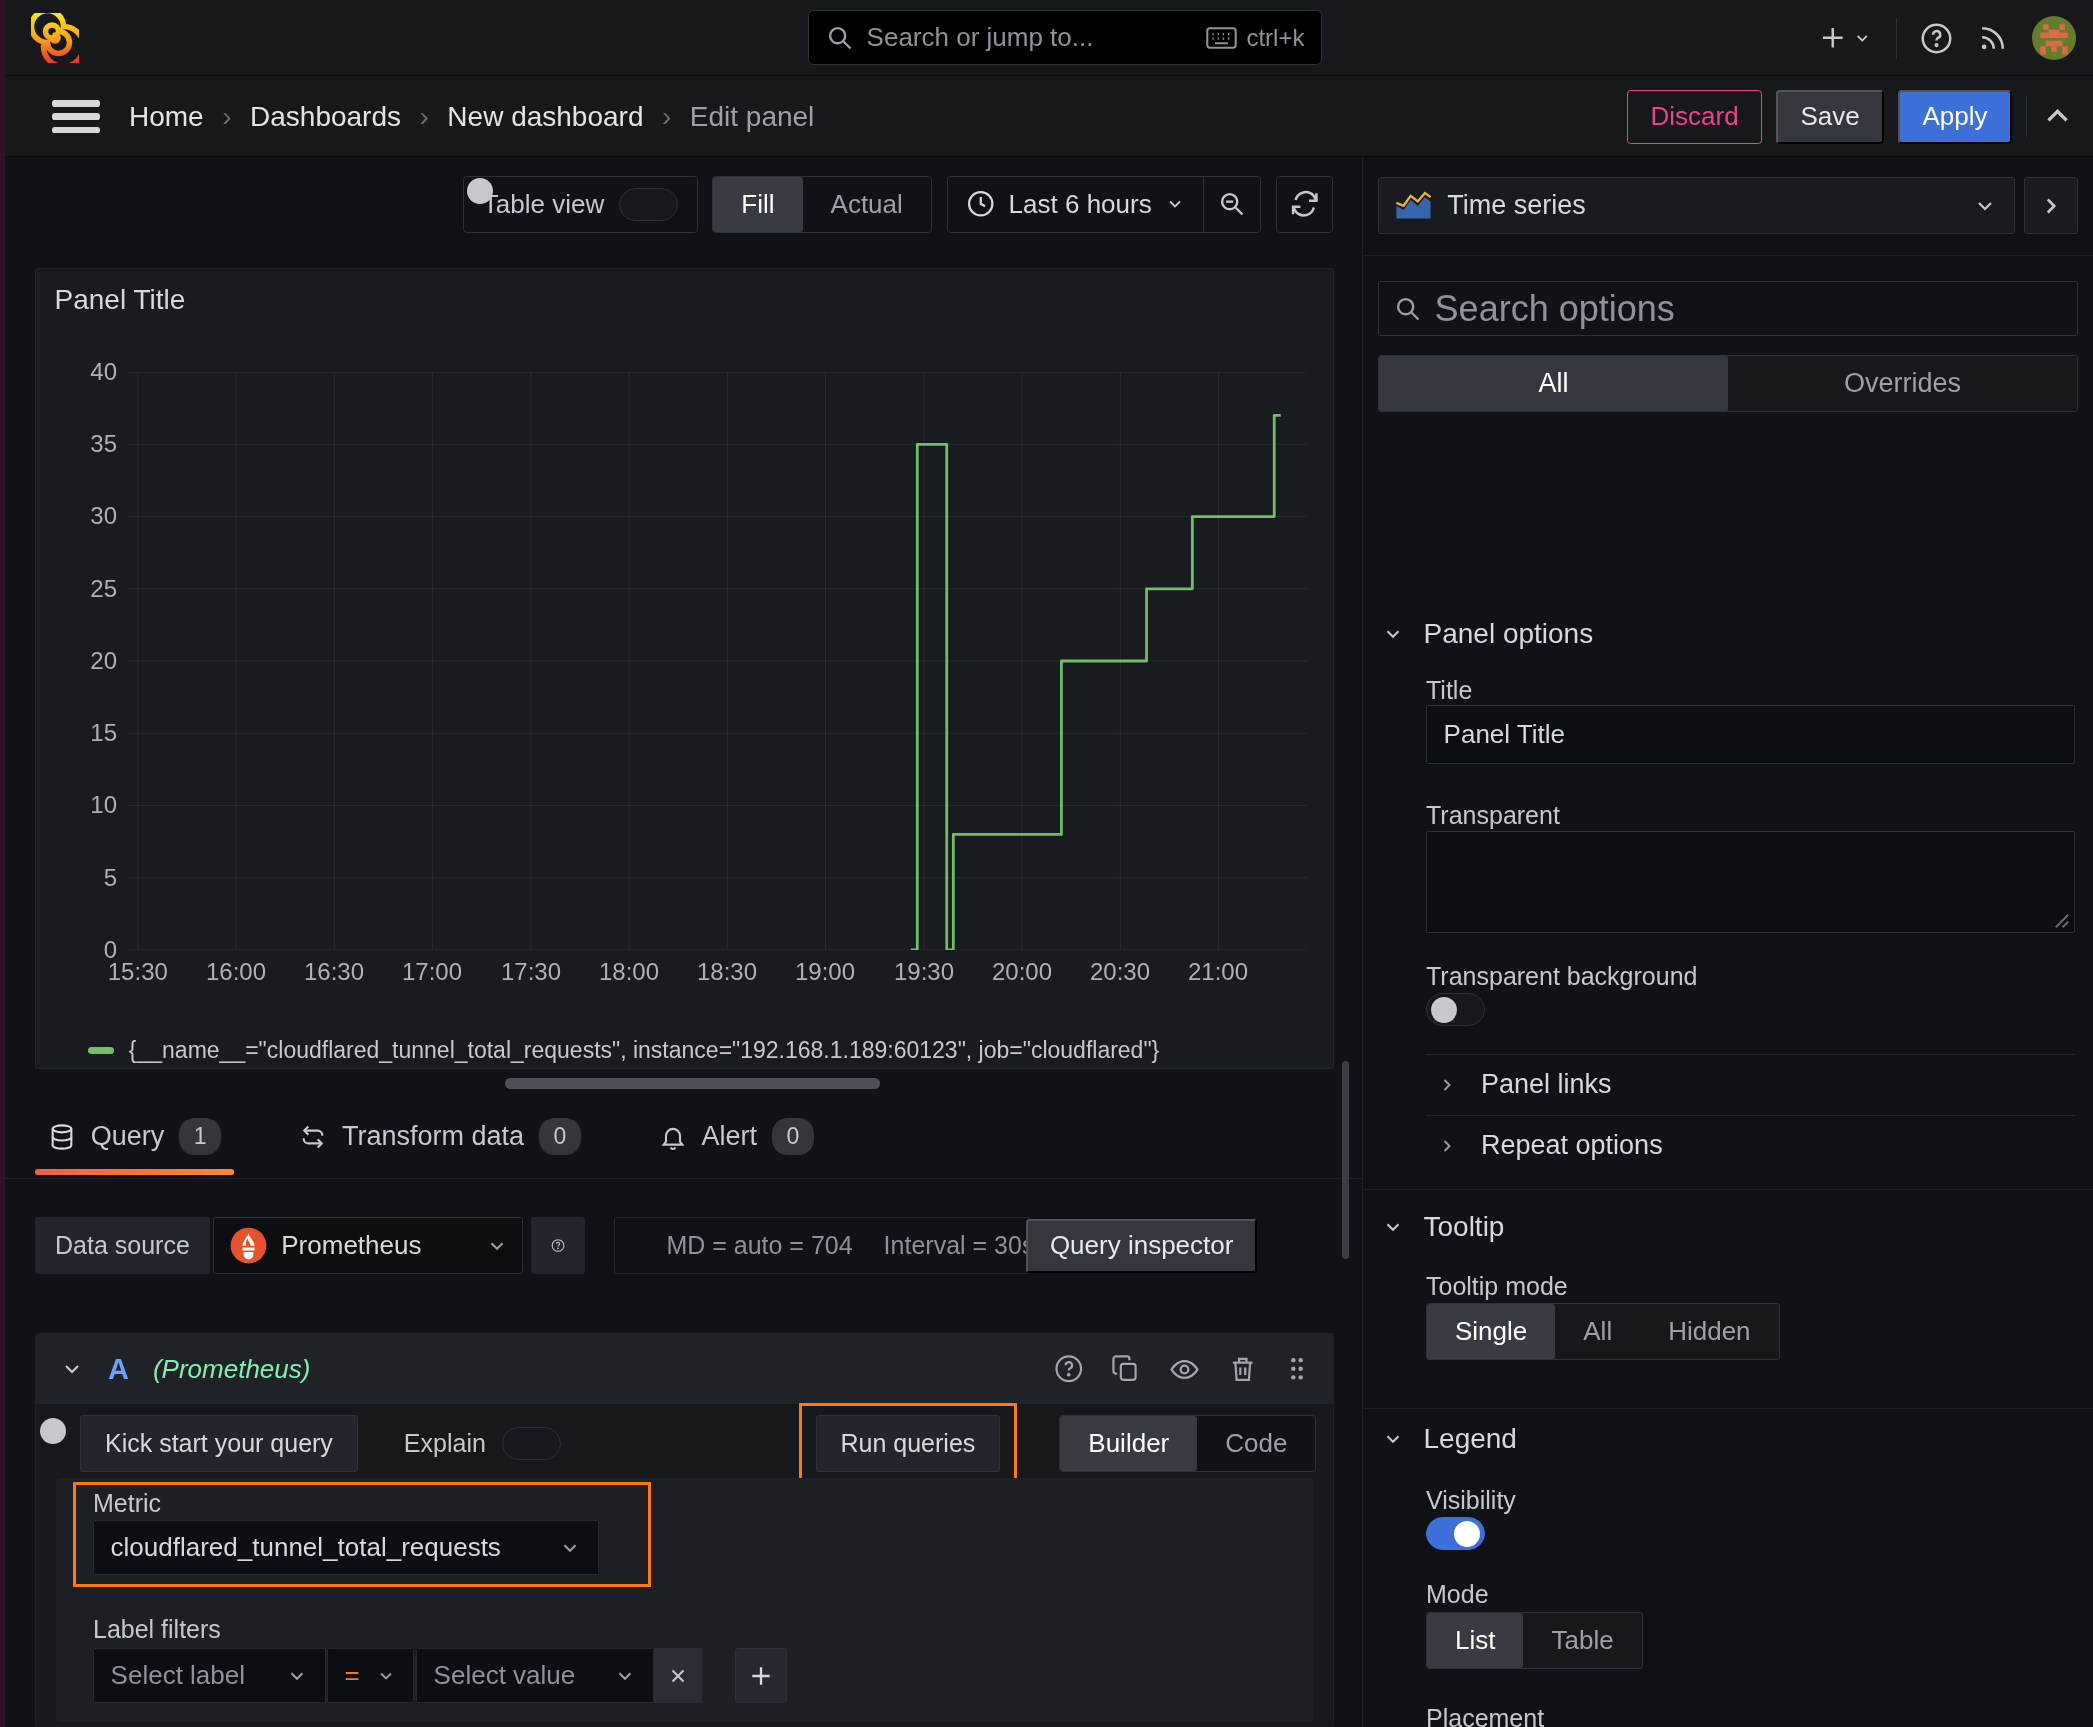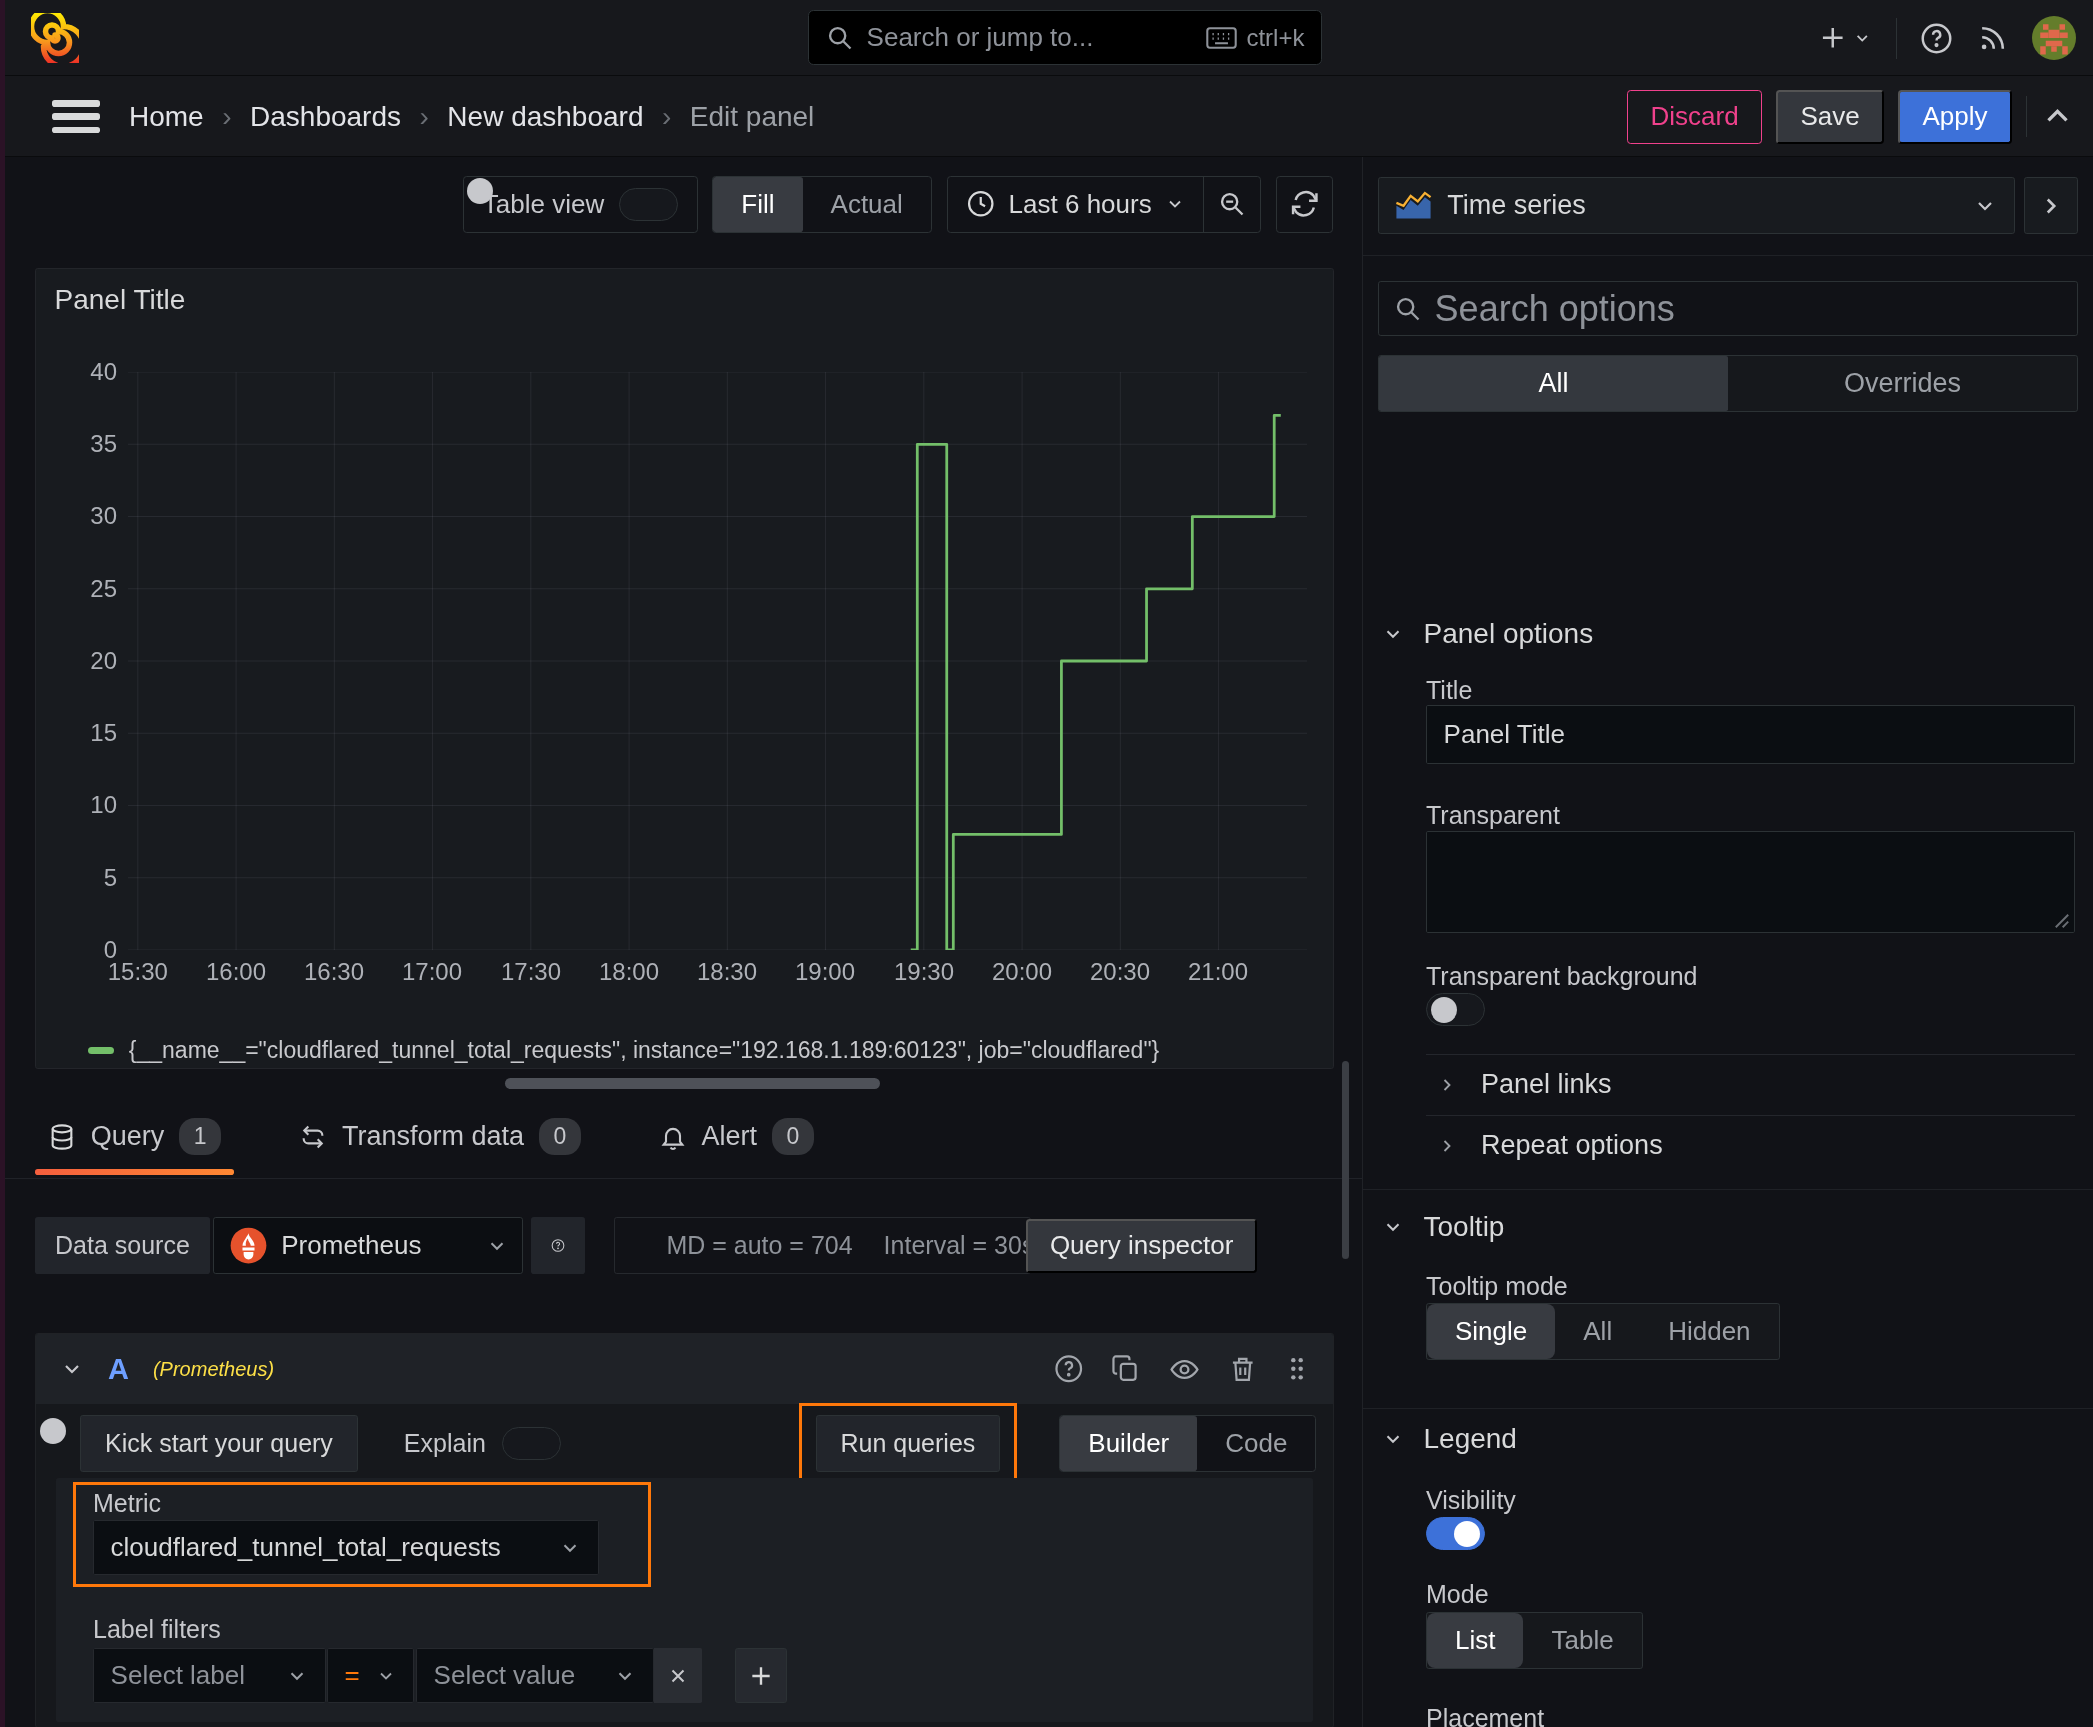--- a/index.html
+++ b/index.html
@@ -81,21 +81,21 @@
   .helpchip { margin-left:7.4px; width:54px; justify-content:center; cursor:pointer; }
   .qopts { margin-left:29.5px; height:57px; width:417px; border:0.9px solid #26292e; border-radius:2.8px; display:flex; align-items:center; gap:31px; padding:0 20px; color:#8e9299; font-size:25px; }
   .qopts .caret { color:#c7c8cc; }
   .qopts span { white-space:nowrap; }
   .inspector { margin-left:-5.5px; }
 
   
   .qcard { position:absolute; left:35px; top:1176px; width:1299px; height:395px; background:#16181c; border:0.9px solid #202226; border-radius:2.8px; overflow:hidden; }
   .qhead { position:absolute; left:0; top:0; right:0; height:70px; background:#1f2227; display:flex; align-items:center; padding:0 24px; gap:24px; }
   .qhead .ref { color:#6e9fff; font-size:29px; font-weight:bold; cursor:pointer; }
-  .qhead .hint { color:#fde047; font-size:20px; font-style:italic; }
+  .qhead .hint { color:#86efac; font-size:26px; font-style:italic; }
   .qicons { margin-left:auto; display:flex; align-items:center; gap:28px; color:#a2a6ac; }
   .qicons .qi { cursor:pointer; display:flex; }
   .qtools { position:absolute; left:0; right:16.6px; top:81px; height:57px; display:flex; align-items:center; padding-left:44px; gap:46px; }
   .kick { height:57px; background:#22252b; border:0.9px solid #2c3235; border-radius:2.8px; display:flex; align-items:center; padding:0 24px; font-size:25px; color:#d8d9da; cursor:pointer; white-space:nowrap; }
   .explain { display:flex; align-items:center; gap:16.6px; font-size:25px; color:#c7c8cc; }
   .runq { margin-left:auto; position:relative; }
   .runbtn { height:57px; background:#22252b; border:0.9px solid #2c3235; border-radius:2.8px; display:flex; align-items:center; padding:0 24px; font-size:25px; color:#d8d9da; cursor:pointer; white-space:nowrap; }
   .hl::after { content:""; position:absolute; left:-16.6px; right:-16.6px; top:-12px; bottom:-12px; border:3.7px solid #ff780a; pointer-events:none; }
   .bc { margin-left:13px; }
 
@@ -131,21 +131,21 @@
   .resz { position:absolute; right:3.7px; bottom:3.7px; color:#6a6e74; }
   .toggle { position:absolute; width:59px; height:33px; border-radius:16.6px; background:#16181d; border:0.9px solid #2c3235; cursor:pointer; }
   .toggle .knob { position:absolute; top:2.8px; left:3.7px; width:26px; height:26px; border-radius:50%; background:#c7c8cc; }
   .toggle.on { background:#3d71d9; border-color:#3d71d9; }
   .toggle.on .knob { left:auto; right:3.7px; background:#ffffff; }
   .inline-div { position:absolute; left:63px; right:18.5px; height:0.9px; background:#24262c; }
   .rowhead { position:absolute; left:74px; display:flex; align-items:center; gap:24px; font-size:27px; color:#d8d9da; cursor:pointer; }
   .rowhead .cicon { color:#9da1a7; display:flex; }
   .wide-div { position:absolute; left:0; right:0; height:0.9px; background:#1f2126; }
   .sb-seg { position:absolute; left:63px; height:57px; border:0.9px solid #2c3235; border-radius:2.8px; background:#16181c; display:flex; overflow:hidden; }
-  .sb-seg .seg { font-size:26px;border-radius:8px; }
+  .sb-seg .seg { font-size:26px; }
 
   svg { display:block; }
 </style>
 </head>
 <body>
 
 <div class="edge-stripe"></div>
 
 <header class="topbar">
   <div class="logo">

